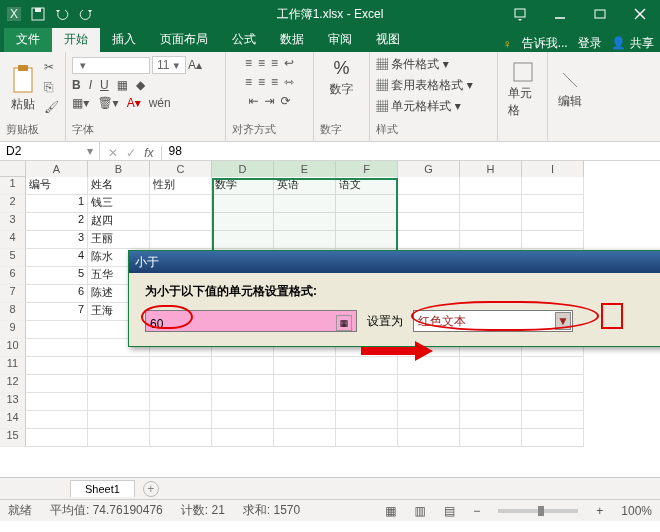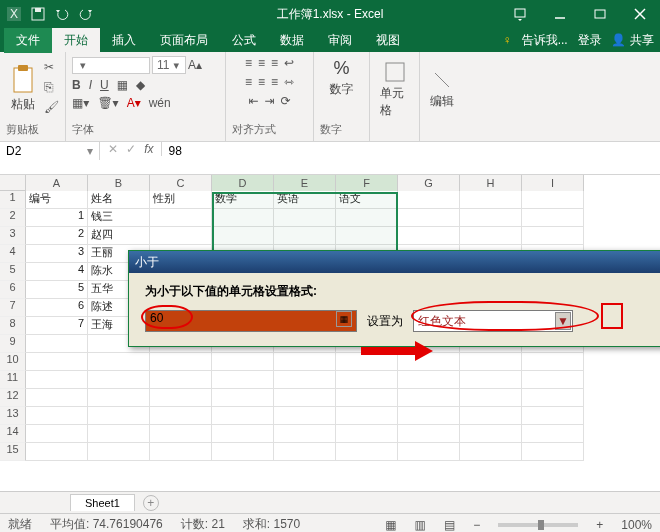--- a/index.html
+++ b/index.html
@@ -3,35 +3,35 @@
 <meta charset="utf-8">
 <style>
 *{box-sizing:border-box;margin:0;padding:0;font-family:"Microsoft YaHei",SimSun,sans-serif;font-size:12px}
 body{width:660px;height:532px;background:#fff;overflow:hidden;position:relative}
 .titlebar{height:28px;background:#0c6b3c;color:#fff;display:flex;align-items:center;position:relative}
 .qa-left{display:flex;align-items:center;gap:8px;padding-left:6px}
 .qa-icon{width:16px;height:16px;display:inline-flex;align-items:center;justify-content:center;color:#fff;opacity:.9}
 .title-center{position:absolute;left:50%;transform:translateX(-50%);font-size:12px;color:#fff}
 .win-controls{position:absolute;right:0;display:flex}
 .win-btn{width:40px;height:28px;display:flex;align-items:center;justify-content:center;color:#fff}
-.tabs{height:24px;background:#0c6b3c;display:flex;align-items:center;padding-left:4px;gap:0}
+.tabs{height:24px;background:#0c6b3c;display:flex;align-items:flex-end;padding-left:4px;gap:0}
 .tab{padding:4px 12px;color:#fff;font-size:12px}
 .tab.file{background:#1e8a52}
 .tab.active{background:#f3f2f1;color:#0c6b3c}
 .ribbon-right{margin-left:auto;display:flex;align-items:center;gap:10px;padding-right:6px;color:#fff}
 .lightbulb{color:#ffc000}
 .ribbon{height:90px;background:#f3f2f1;border-bottom:1px solid #d4d4d4;display:flex}
 .group{border-right:1px solid #d4d4d4;padding:4px 6px 2px;display:flex;flex-direction:column;justify-content:space-between}
 .group-label{color:#666;font-size:11px;padding:2px 0;border-top:0}
 .group-body{flex:1;display:flex;align-items:center;gap:4px}
 .big-btn{display:flex;flex-direction:column;align-items:center;gap:2px;padding:2px 4px;color:#444}
 .small-ico{width:16px;height:16px;color:#555}
 .font-row{display:flex;gap:2px;align-items:center}
 .fake-combo{border:1px solid #ccc;background:#fff;padding:1px 4px;font-size:11px;color:#666;display:inline-flex;align-items:center;gap:4px}
-.namebox-row{height:33px;border-bottom:1px solid #d4d4d4;display:flex;align-items:flex-start;background:#fff}
+.namebox-row{height:19px;border-bottom:1px solid #d4d4d4;display:flex;align-items:flex-end;background:#fff}
 .namebox{width:100px;border-right:1px solid #d4d4d4;padding:2px 6px;display:flex;align-items:center;justify-content:space-between}
 .fx-area{display:flex;align-items:center;gap:8px;padding:0 8px;border-right:1px solid #d4d4d4}
 .formula-bar{flex:1;padding:2px 6px}
 .grid-area{position:relative;height:316px;overflow:hidden}
 .colhdr{width:62px;text-align:center;background:#f3f2f1;border-right:1px solid #ccc;font-size:11px;color:#555;padding:2px 0}
 .colhdr.sel{background:#d4e6d4}
 .rows{}
 .row{display:flex;height:18px}
 .rowhdr{width:26px;text-align:center;background:#f3f2f1;border-right:1px solid #ccc;border-bottom:1px solid #eee;font-size:11px;color:#555}
 .cell{width:62px;border-right:1px solid #e0e0e0;border-bottom:1px solid #e0e0e0;padding:0 3px;font-size:11px;color:#222;overflow:hidden;white-space:nowrap}
@@ -45,21 +45,21 @@
 .zoom-slider{width:80px;height:4px;background:#ccc;position:relative}
 .zoom-slider .thumb{position:absolute;left:50%;top:-3px;width:6px;height:10px;background:#888}
 
 .dialog{position:absolute;left:128px;top:250px;width:578px;background:#ece9d8;border:1px solid #15803d;box-shadow:2px 2px 6px rgba(0,0,0,.4)}
 .dlg-title{height:22px;background:linear-gradient(#3a6ea5,#1c3e6e);color:#fff;display:flex;align-items:center;padding:0 6px;font-size:12px;justify-content:space-between}
 .dlg-title-ctrls{display:flex;gap:2px}
 .dlg-title-btn{width:18px;height:16px;background:#d4d0c8;border:1px solid #888;color:#000;display:flex;align-items:center;justify-content:center;font-size:10px}
 .dlg-body{padding:10px 16px 14px}
 .dlg-label{font-size:12px;margin-bottom:10px;font-weight:bold}
 .dlg-row{display:flex;align-items:center;gap:10px}
-.dlg-input{flex:0 0 212px;height:22px;border:1px solid #7a7a7a;background:#c2410c;padding:0 4px;display:flex;align-items:flex-start;justify-content:space-between}
+.dlg-input{flex:0 0 212px;height:22px;border:1px solid #7a7a7a;background:#f9a8d4;padding:0 4px;display:flex;align-items:flex-end;justify-content:space-between}
 .dlg-input .picker{width:16px;height:16px;border:1px solid #999;display:flex;align-items:center;justify-content:center;font-size:9px}
 .dlg-combo{flex:0 0 160px;height:22px;border:1px solid #7a7a7a;background:#fff;display:flex;align-items:center;padding:0 4px;color:#9b2222;justify-content:space-between}
 .dlg-combo .dd{width:16px;height:18px;background:#d4d0c8;border:1px solid #888;display:flex;align-items:center;justify-content:center;margin-right:-3px}
 .dlg-btns{display:flex;justify-content:flex-end;gap:10px;margin-top:22px}
 .dlg-btn{width:78px;height:24px;background:#ece9d8;border:1px solid #404040;font-size:12px}
 
 .anno{position:absolute;border:2px solid #e30000;border-radius:50%/60%;pointer-events:none}
 .anno-rect{position:absolute;border:2px solid #e30000;pointer-events:none}
 .arrow{position:absolute;pointer-events:none}
 .arrow-line{position:absolute;height:8px;background:#e30000}
@@ -205,20 +205,28 @@
   </div>
   <div class="group" style="width:56px">
     <div class="group-body" style="flex-direction:column">
       <div class="big-btn">
         <span style="font-size:18px">%</span>
         <span>数字</span>
       </div>
     </div>
     <div class="group-label">数字</div>
   </div>
+  <div class="group" style="width:128px">
+    <div class="group-body" style="flex-direction:column;align-items:flex-start;gap:4px;font-size:11px;color:#444">
+      <div>▦ <span>条件格式</span> ▾</div>
+      <div>▦ <span>套用表格格式</span> ▾</div>
+      <div>▦ <span>单元格样式</span> ▾</div>
+    </div>
+    <div class="group-label">样式</div>
+  </div>
   <div class="group" style="width:50px">
     <div class="group-body">
         <div class="big-btn">
           <svg width="22" height="22">
             <rect x="2" y="2" width="18" height="18" fill="none" stroke="#888"></rect>
           </svg>
           <span>单元格</span>
         </div>
       </div>
     <div class="group-label">&nbsp;</div>

